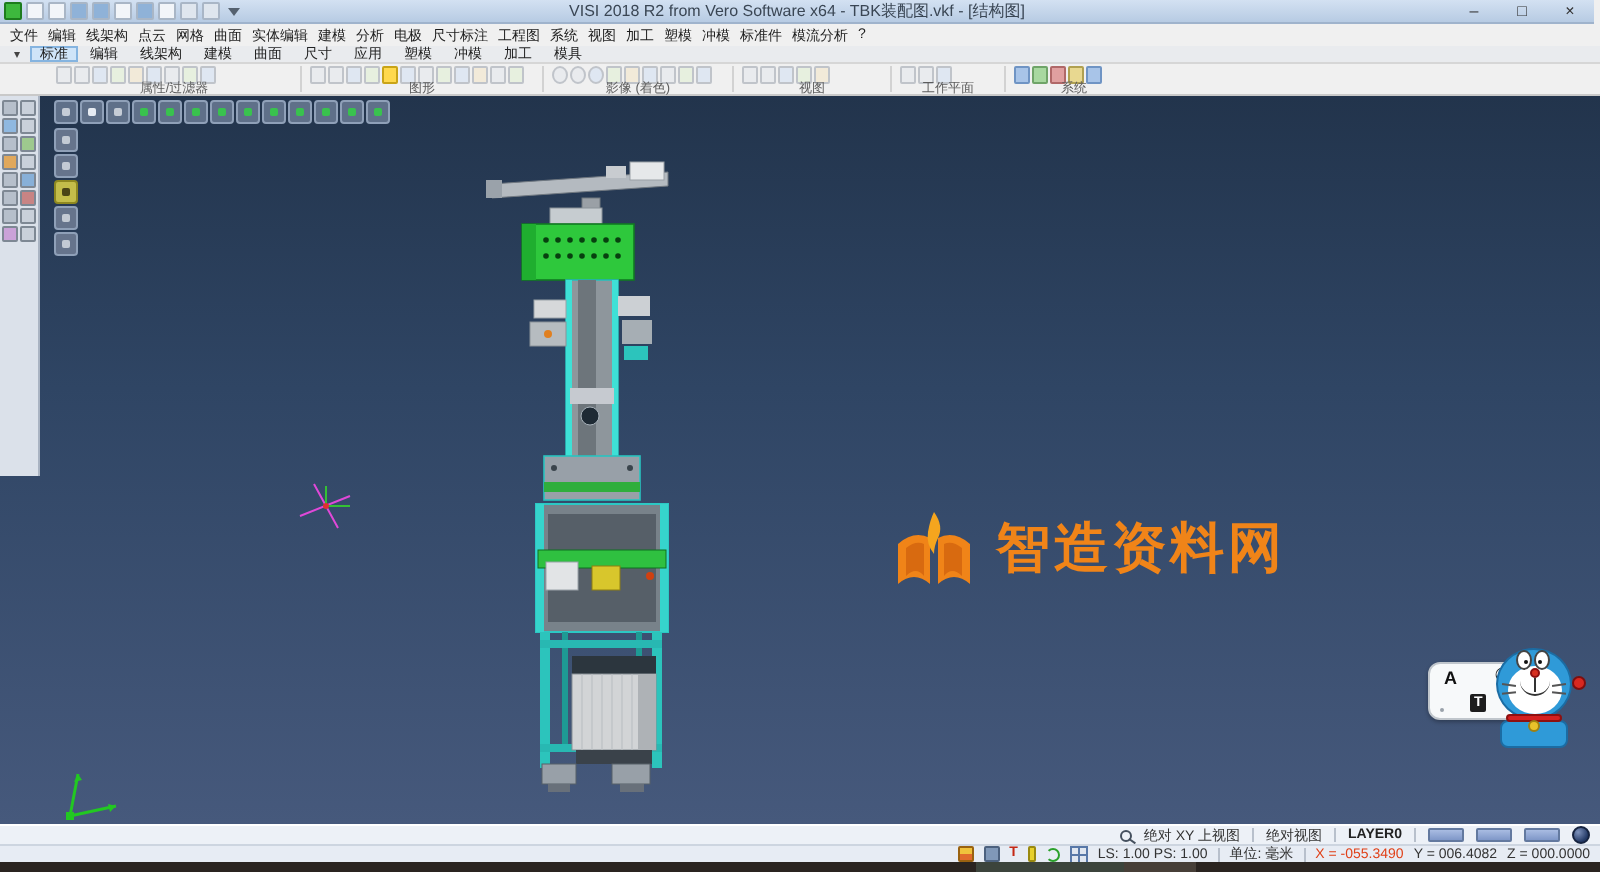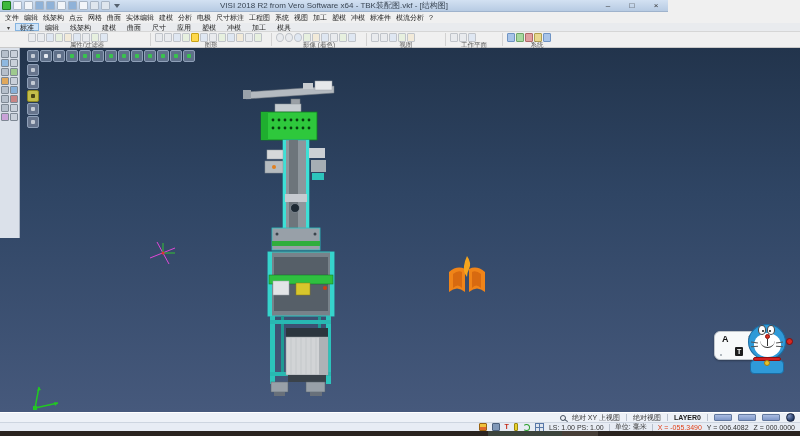--- a/index.html
+++ b/index.html
@@ -1,21 +1,21 @@
 <!DOCTYPE html>
 <html><head>
 <meta charset="utf-8">
 <style>
   html,body{margin:0;padding:0;background:#777;}
   *{box-sizing:border-box;}
   #app{position:relative;width:800px;height:436px;overflow:hidden;
        font-family:"Liberation Sans","DejaVu Sans",sans-serif;background:#f0f0f0;}
 
   
-  .titlebar{position:absolute;left:0;top:0;width:668px;height:12px;
+  .titlebar{position:absolute;left:0;top:0;width:797px;height:12px;
     background:linear-gradient(180deg,#d3e1f2,#b7cbe3);border-bottom:1px solid #9fb3cc;}
   .qat{position:absolute;left:2px;top:1px;display:flex;gap:2px;align-items:center;}
   .qi{width:9px;height:9px;border-radius:1px;background:#dfe6ee;border:1px solid #a9b6c6;}
   .qi.logo{background:#3db83d;border-color:#1d7c1d;}
   .qi.doc{background:#f2f5f9;}
   .qi.save{background:#8fb2d8;}
   .qcaret{width:0;height:0;border-left:3px solid transparent;border-right:3px solid transparent;
     border-top:4px solid #55616f;margin-left:2px;}
   .wtitle{position:absolute;left:0;top:0;width:100%;height:12px;line-height:12px;
     text-align:center;font-size:8px;color:#3a4654;white-space:nowrap;}
@@ -413,20 +413,21 @@
     </svg>
 
     <div class="watermark">
       <svg width="46" height="44" viewBox="0 0 46 44">
         <path d="M5 40 L5 20 Q13 13 21 17 L21 40 Q13 33 5 40 Z" fill="#f08418"></path>
         <path d="M41 40 L41 20 Q33 13 25 17 L25 40 Q33 33 41 40 Z" fill="#f08418"></path>
         <path d="M23 4 Q28 11 25 17 Q23 21 23 25 Q19 20 20 14 Q21 8 23 4 Z" fill="#f5a51e"></path>
         <path d="M9 36 L9 22 Q14 18 18 20 L18 36 Q14 31 9 36 Z" fill="#d86a10"></path>
         <path d="M37 36 L37 22 Q32 18 28 20 L28 36 Q32 31 37 36 Z" fill="#d86a10"></path>
       </svg>
+      <span class="wm-text">智造资料网</span>
     </div>
 
     <svg style="position:absolute;left:30px;top:334px;" width="34" height="30" viewBox="0 0 34 30">
       <path d="M5 26 L28 21 M5 26 L9 5" stroke="#22c822" stroke-width="1.5" fill="none"></path>
       <polygon points="28,21 24,20 25,24" fill="#22c822"></polygon>
       <polygon points="9,5 7,9 11,8" fill="#22c822"></polygon>
       <rect x="3" y="24" width="4" height="4" fill="#22c822"></rect>
     </svg>
 
     <div class="gbox">

